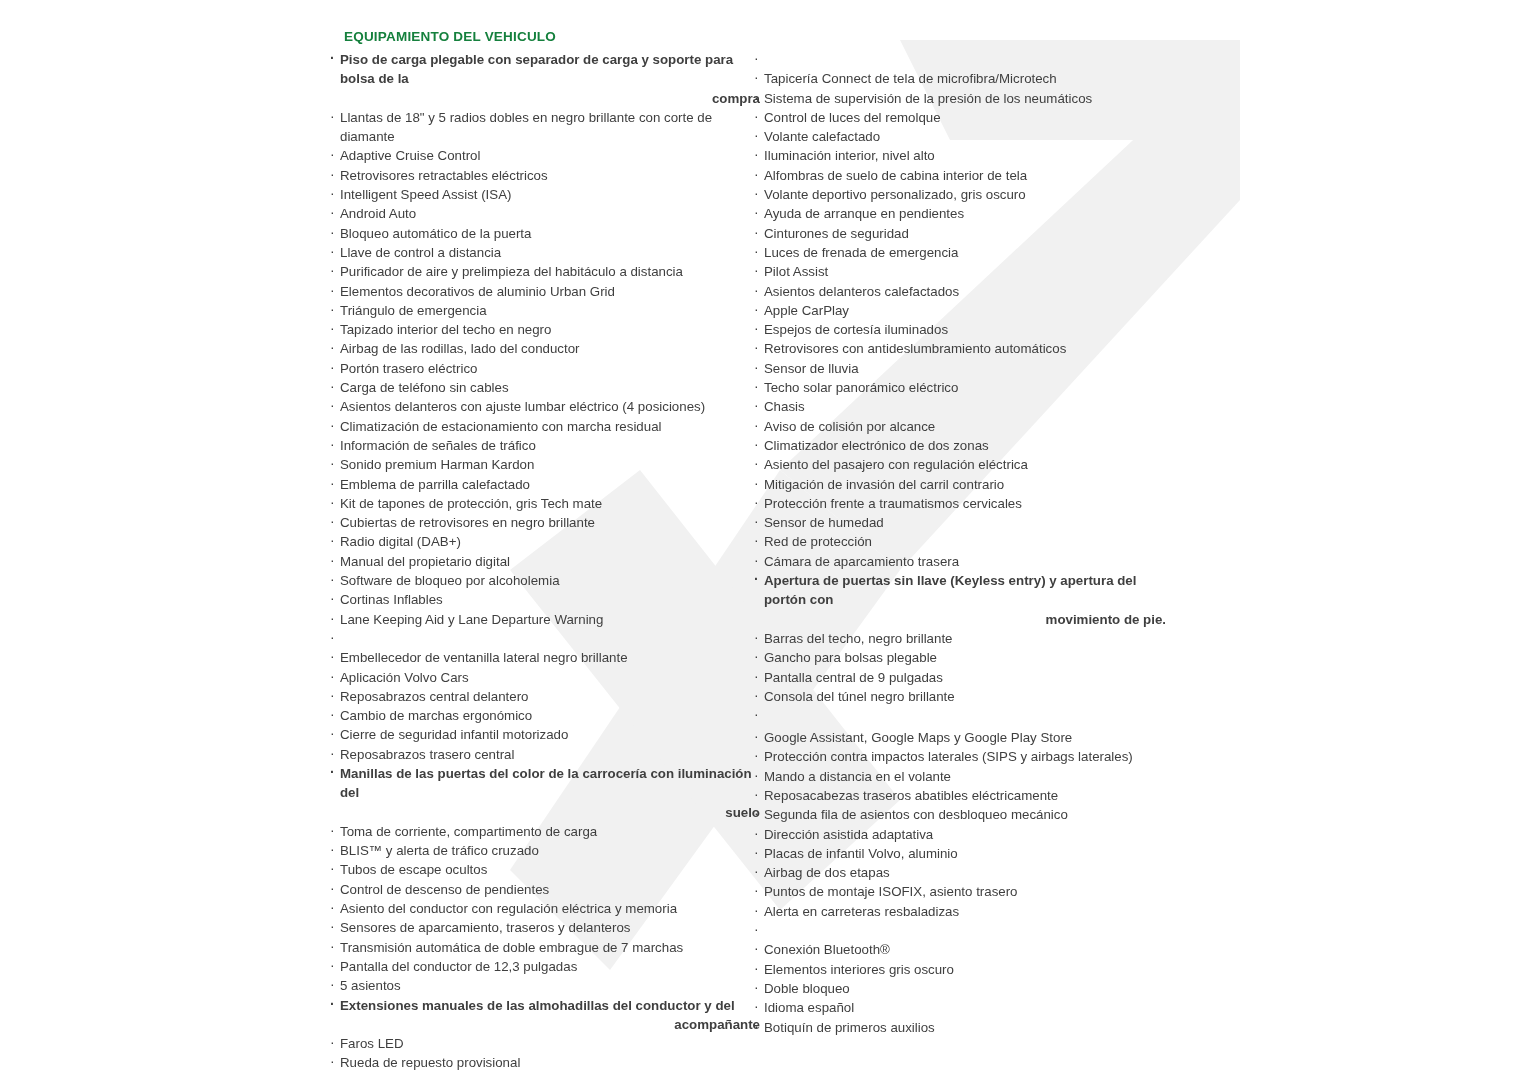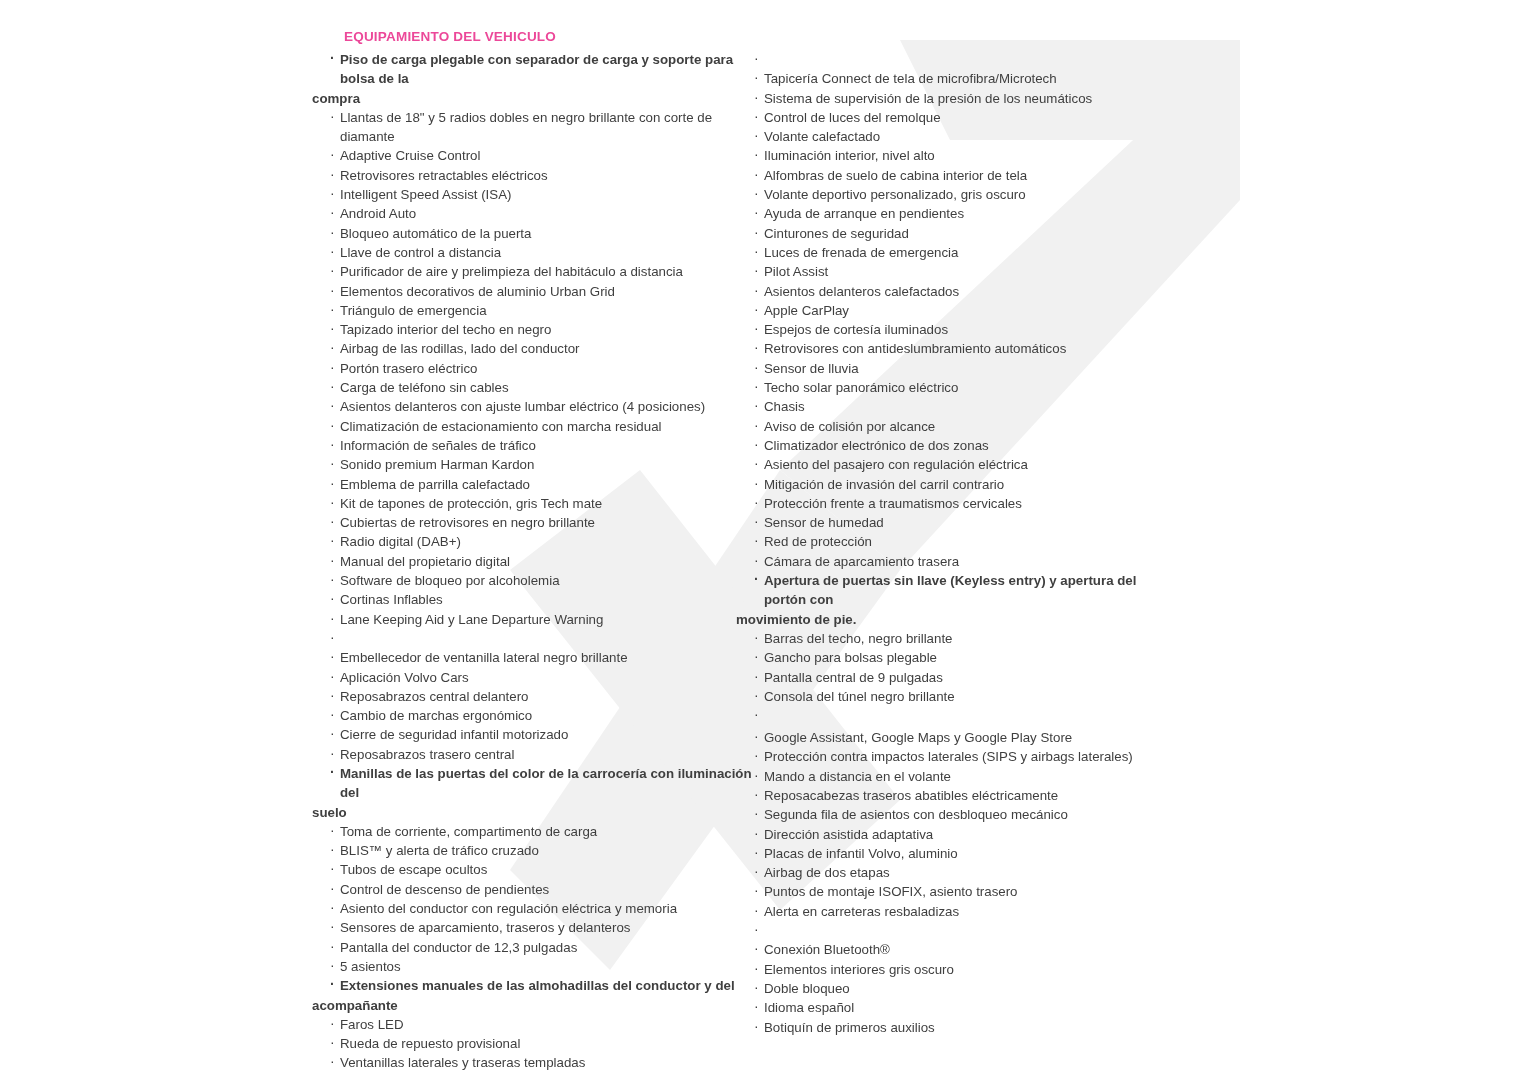--- a/index.html
+++ b/index.html
@@ -33,21 +33,21 @@
     z-index: 1;
   }
 
   .doc-title {
     position: absolute;
     left: 312px;
     top: 29px;
     font-size: 13.5px;
     font-weight: bold;
     letter-spacing: 0.2px;
-    color: #ec4899;
+    color: #15803d;
     padding-left: 32px;
   }
 
   .columns {
     position: absolute;
     left: 312px;
     top: 50px;
     width: 1180px;
   }
 
@@ -90,20 +90,21 @@
   }
 
   
   ul.feature-list li.wrap {
     padding-left: 28px;
     font-weight: bold;
   }
   ul.feature-list li.wrap .cont {
     display: block;
     margin-left: -28px;
+    text-align: right;
   }
 
   .spacer {
     height: 19.3px;
   }
   .spacer-lg {
     height: 22px;
   }
 </style>
 </head>
@@ -161,20 +162,21 @@
           <li><span>Cambio de marchas ergonómico</span></li>
           <li><span>Cierre de seguridad infantil motorizado</span></li>
           <li><span>Reposabrazos trasero central</span></li>
           <li class="wrap"><span>Manillas de las puertas del color de la carrocería con iluminación del</span><span class="cont">suelo</span></li>
           <li><span>Toma de corriente, compartimento de carga</span></li>
           <li><span>BLIS™ y alerta de tráfico cruzado</span></li>
           <li><span>Tubos de escape ocultos</span></li>
           <li><span>Control de descenso de pendientes</span></li>
           <li><span>Asiento del conductor con regulación eléctrica y memoria</span></li>
           <li><span>Sensores de aparcamiento, traseros y delanteros</span></li>
+          <li><span>Transmisión automática de doble embrague de 7 marchas</span></li>
           <li><span>Pantalla del conductor de 12,3 pulgadas</span></li>
           <li><span>5 asientos</span></li>
           <li class="wrap"><span>Extensiones manuales de las almohadillas del conductor y del</span><span class="cont">acompañante</span></li>
           <li><span>Faros LED</span></li>
           <li><span>Rueda de repuesto provisional</span></li>
           <li><span>Ventanillas laterales y traseras templadas</span></li>
           <li><span>Subwoofer con ventilación por aire</span></li>
         </ul>
     </div>
     <div class="col col-right">

